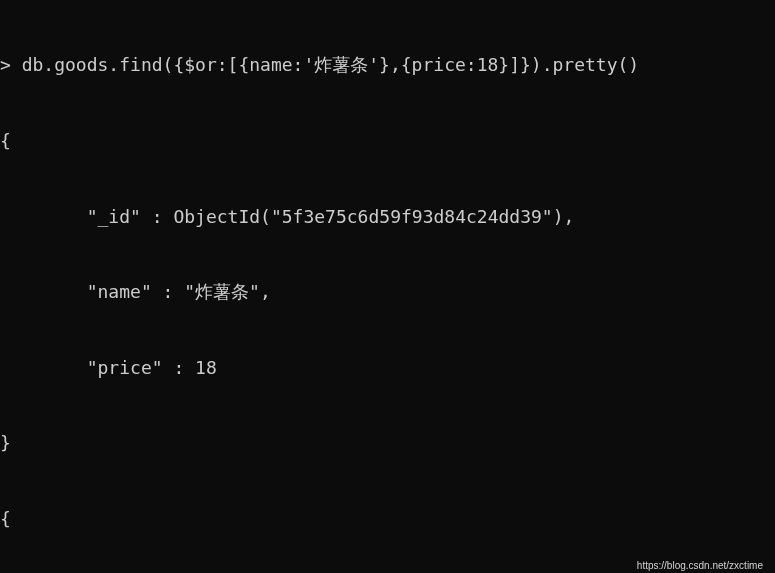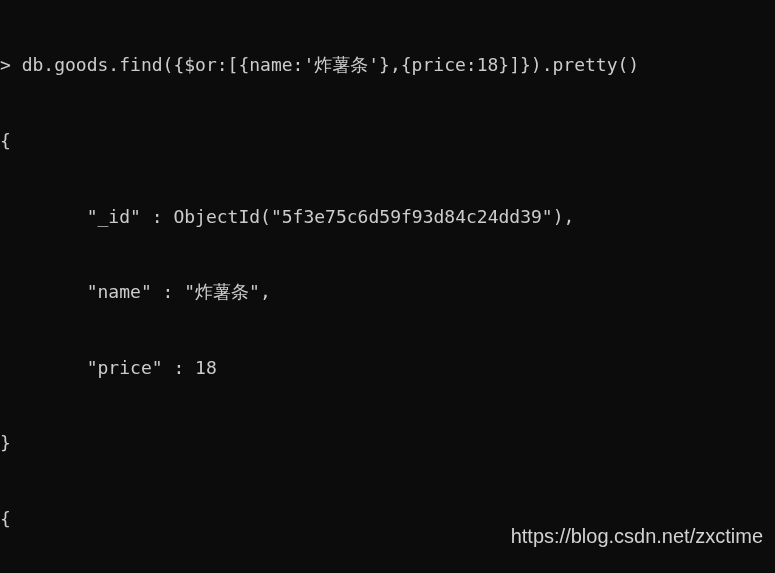--- a/index.html
+++ b/index.html
@@ -20,24 +20,24 @@
     }
     .terminal {
       padding: 2px 0 0 0;
       white-space: pre;
     }
     .line {
       display: block;
     }
     .watermark {
       position: absolute;
-      bottom: 23px;
+      bottom: 0;
       right: 12px;
       color: #dddddd;
-      font-size: 20px;
+      font-size: 10px;
       font-family: Arial, sans-serif;
       opacity: 0.95;
     }
   </style>
 </head>
 <body>
 
 <div class="terminal">
   <span class="line">&gt; db.goods.find({$or:[{name:'炸薯条'},{price:18}]}).pretty()</span>
   <span class="line">{</span>

